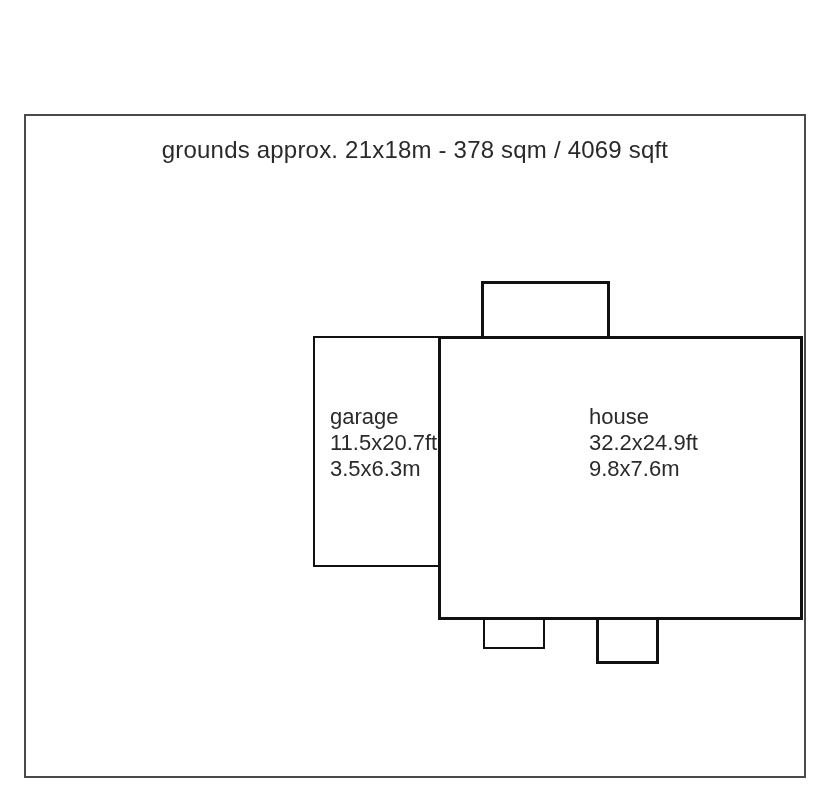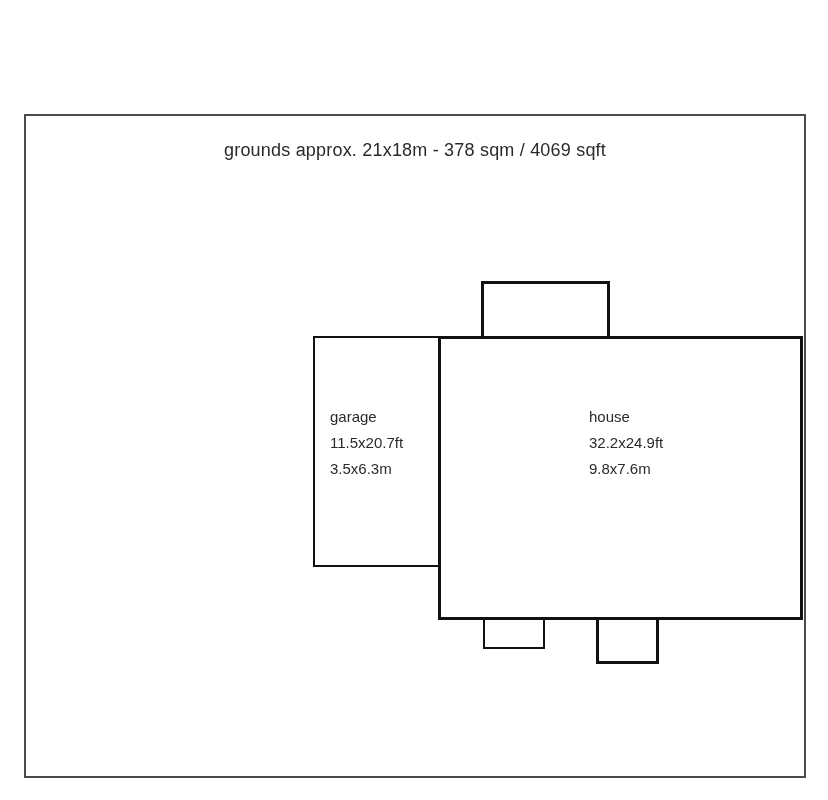--- a/index.html
+++ b/index.html
@@ -25,21 +25,21 @@
     border: 2px solid #4a4a4a;
     box-sizing: border-box;
     background: #ffffff;
   }
   .grounds-title {
     position: absolute;
     left: 24px;
     top: 136px;
     width: 782px;
     text-align: center;
-    font-size: 18px;
+    font-size: 24px;
     line-height: 28px;
     color: #2a2a2a;
     letter-spacing: 0.2px;
   }
   .shape {
     position: absolute;
     box-sizing: border-box;
     background: #ffffff;
   }
   .ext-top {
@@ -72,21 +72,21 @@
   }
   .house-outline {
     left: 438px;
     top: 336px;
     width: 365px;
     height: 284px;
     border: 3px solid #111111;
   }
   .label {
     position: absolute;
-    font-size: 15px;
+    font-size: 22px;
     line-height: 26px;
     color: #2a2a2a;
     white-space: nowrap;
   }
   .garage-label {
     left: 330px;
     top: 404px;
   }
   .house-label {
     left: 589px;

